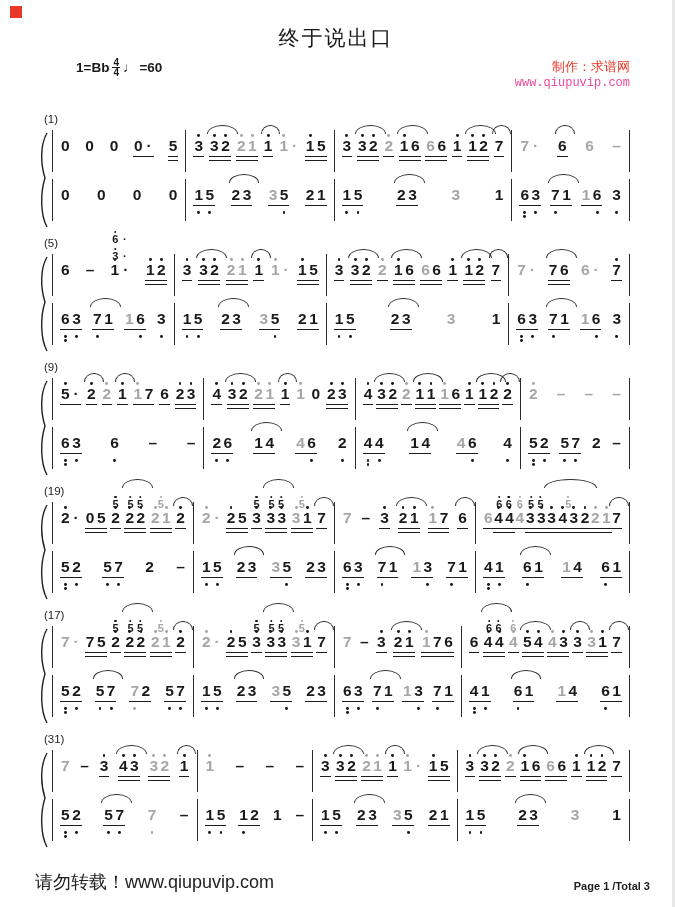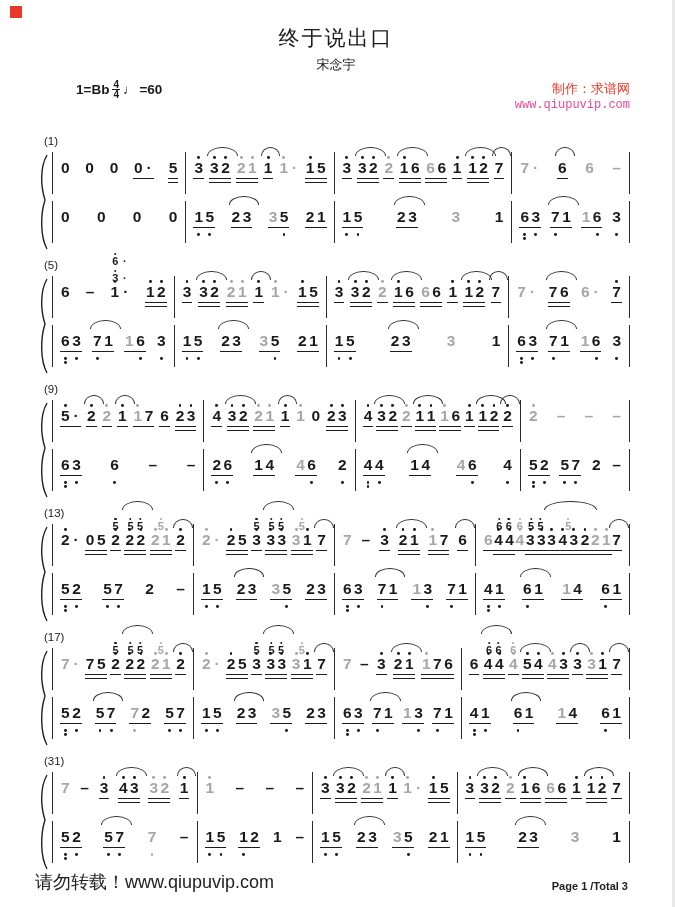--- a/index.html
+++ b/index.html
@@ -42,29 +42,28 @@
        border-radius:50% 50% 0 0 / 100% 100% 0 0;}
   .arc.hi{top:-24px;}
   .upv{position:absolute;bottom:34px;left:50%;transform:translateX(-50%);
        display:flex;flex-direction:column;align-items:center;}
   .upv .urow{gap:1.5px;}
   .upv .dg{height:12px;line-height:12px;font-size:11px;}
   .upv .oct{height:5px;}
   .upv .dot{width:2.3px;height:2.3px;}
   .gray{color:#a6a6a6;}
   .footer-l{position:absolute;left:35px;bottom:13px;font-size:18px;color:#222;}
-  .footer-r{position:absolute;right:44px;bottom:15px;font-size:11px;font-weight:bold;color:#222;}
+  .footer-r{position:absolute;right:22px;bottom:15px;font-size:11px;font-weight:bold;color:#222;}
 </style>
 </head>
 <body>
 
 <div class="page">
   <div class="marker" style="background: rgb(232, 57, 43);"></div>
   <div class="title">终于说出口</div>
-  <div class="artist">宋念宇</div>
 
   <div class="meta-row">
     <div class="keysig">
       <span>1=Bb</span>
       <span class="frac">
         <span class="num">4</span>
         <span>4</span>
       </span>
       <span>♩</span>
       <span>=60</span>
@@ -2088,21 +2087,21 @@
                   <div class="dg">–</div>
                   <div class="bgap"></div>
                   <div class="bel"></div>
                 </div>
               </div>
             </span>
           </div>
         </div>
       </div>
       <div class="system">
-        <div class="snum">(13)</div>
+        <div class="snum">(19)</div>
         <svg class="brace" width="13" height="96" viewBox="0 0 13 96">
           <path d="M10 1 C3 13 3.5 32 8 46 C3.5 60 3 82 10 95" fill="none" stroke="#222" stroke-width="1.4"></path>
         </svg>
         <div class="grid" style="grid-template-columns: 10fr 10fr 10fr 11fr;">
           <div class="cell">
             <span class="tok">
               <div class="urow">
                 <div class="unit">
                   <div class="oct">
                     <div class="dot"></div>

